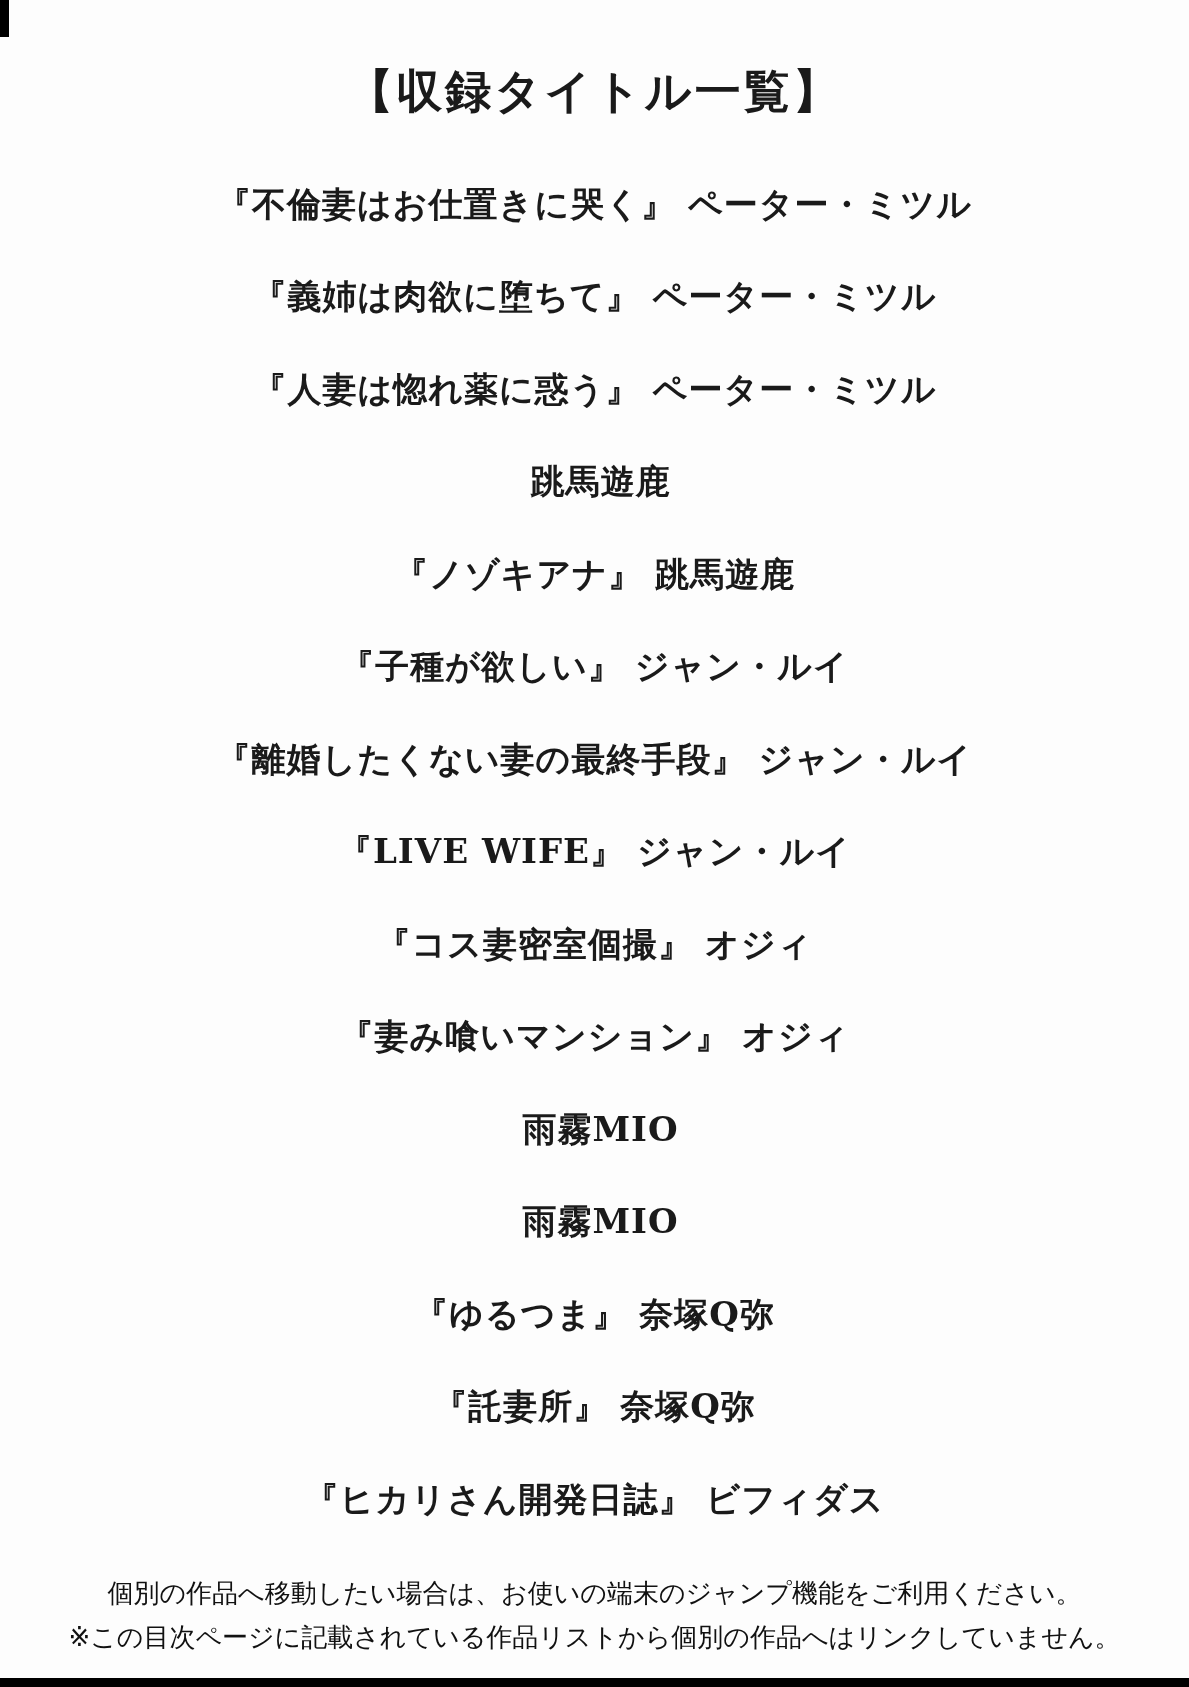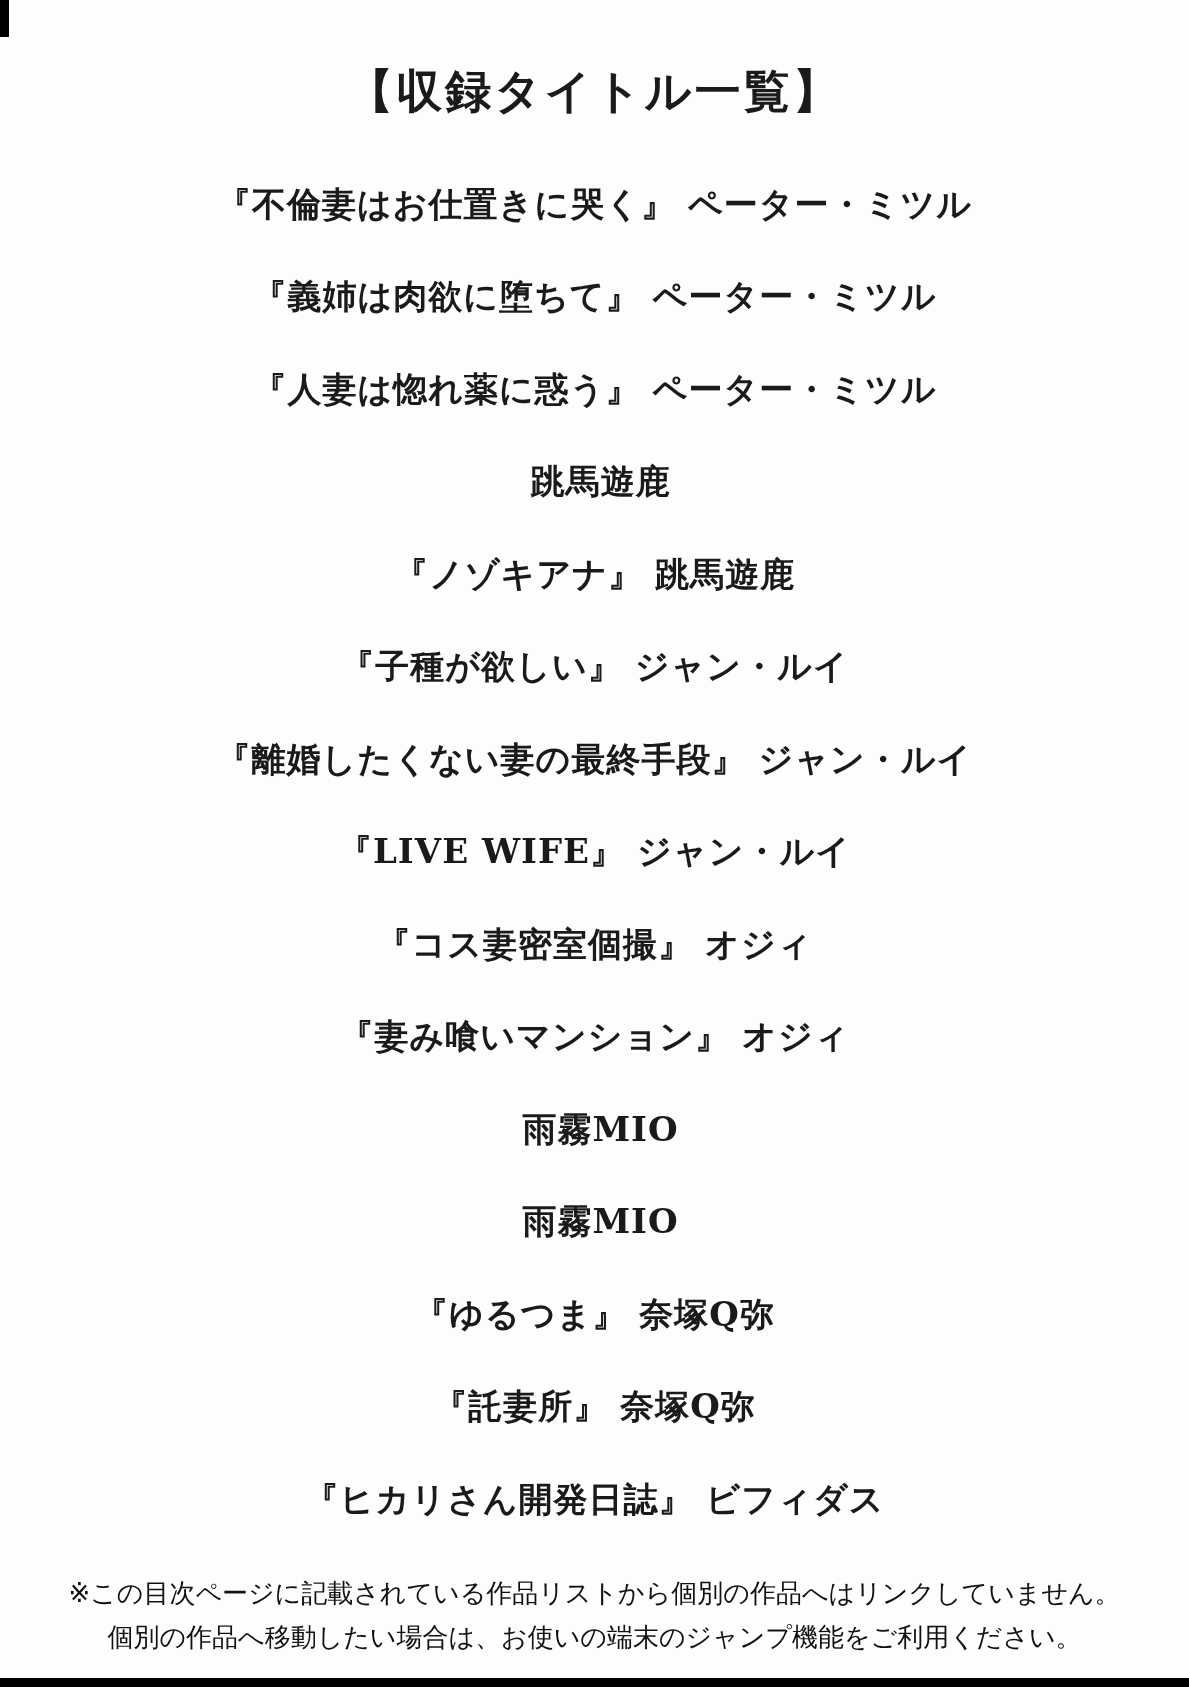--- a/index.html
+++ b/index.html
@@ -114,18 +114,18 @@
         <span class="work">『託妻所』</span>
         <span class="author">奈塚Q弥</span>
       </div>
     <div class="row">
         <span class="work">『ヒカリさん開発日誌』</span>
         <span class="author">ビフィダス</span>
       </div>
   </section>
 
   <footer class="note">
+    <p>個別の作品へ移動したい場合は、お使いの端末のジャンプ機能をご利用ください。</p>
     <p>※この目次ページに記載されている作品リストから個別の作品へはリンクしていません。</p>
-    <p>個別の作品へ移動したい場合は、お使いの端末のジャンプ機能をご利用ください。</p>
   </footer>
 
   <div class="artifact bottom-bar"></div>
 </main>
 
 </body></html>

